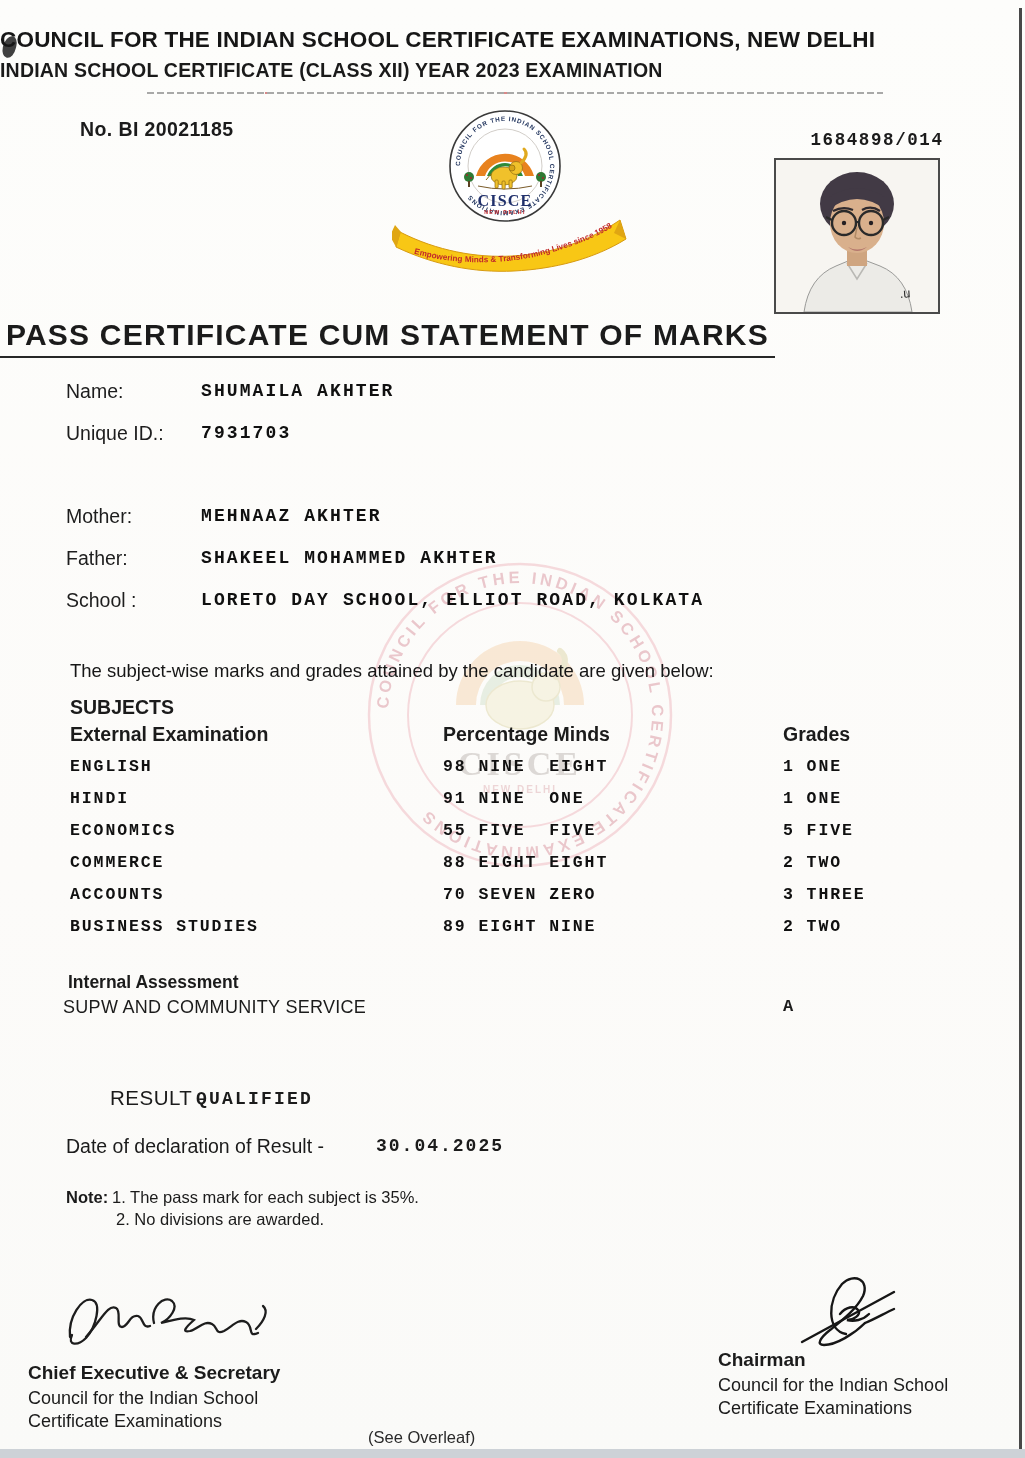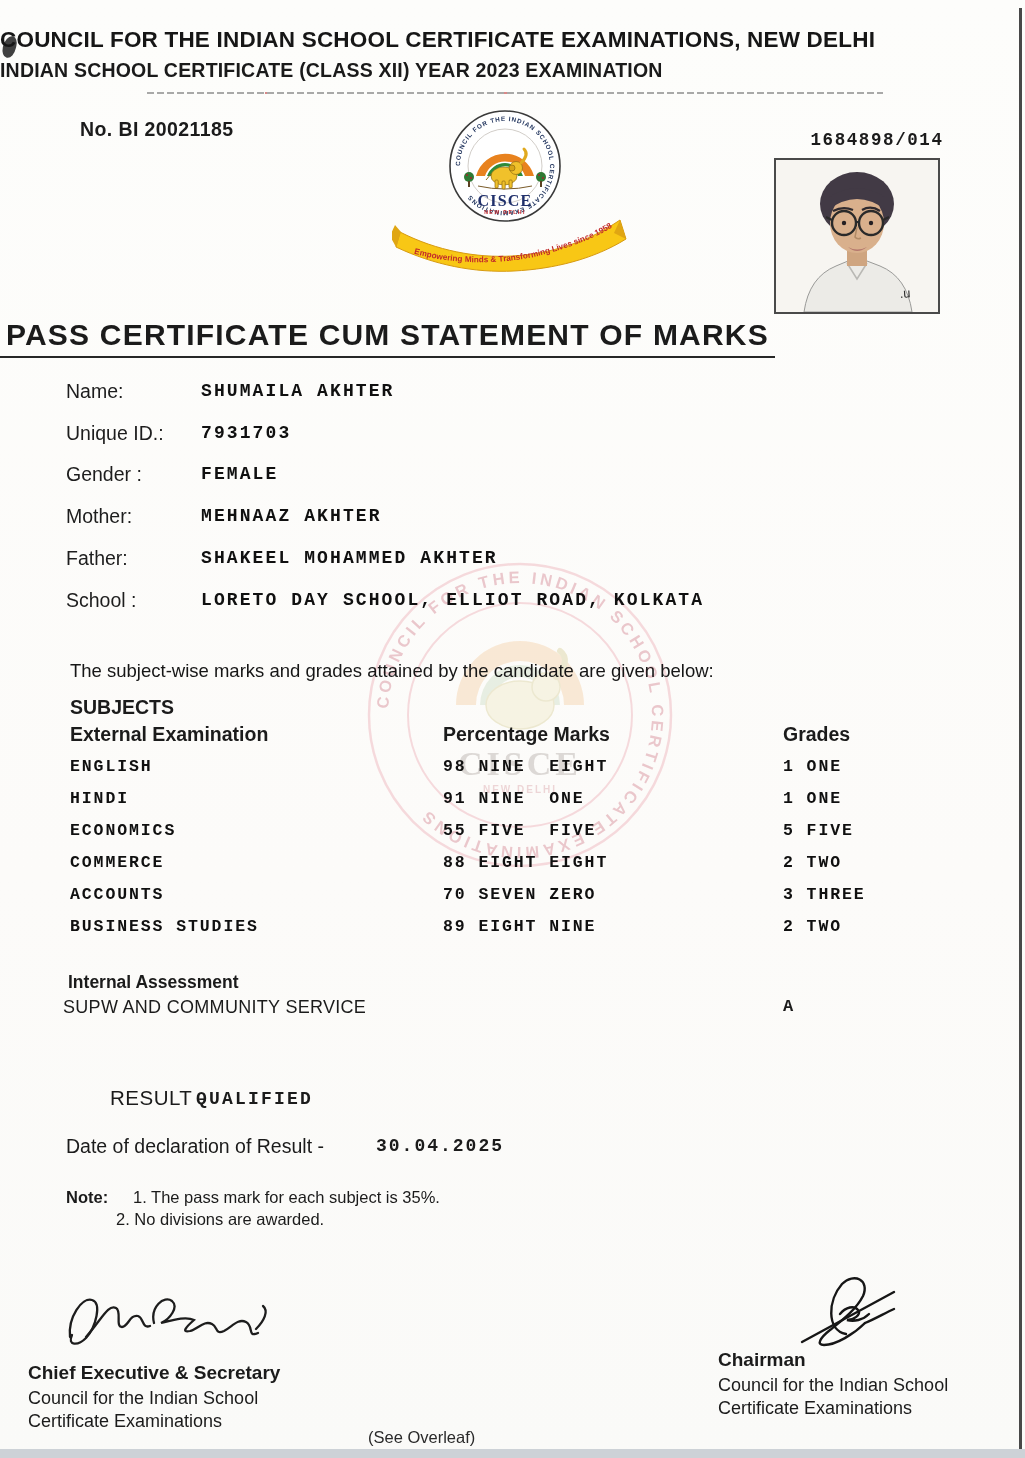--- a/index.html
+++ b/index.html
@@ -51,21 +51,21 @@
   .internal-title{top:972px;left:68px;font-size:17.5px;font-weight:bold;}
   .internal-sub{top:997px;left:63px;font-size:18px;letter-spacing:.3px;}
   .internal-gr{top:997px;left:783px;font-size:17px;letter-spacing:1.5px;}
 
   .result-label{top:1086px;left:66px;font-size:20.5px;letter-spacing:.5px;margin-left:44px;}
   .result-value{top:1089px;left:196px;font-size:18px;letter-spacing:2.2px;}
   .decl-label{top:1135px;left:66px;font-size:19.5px;}
   .decl-value{top:1136px;left:376px;font-size:18px;letter-spacing:2px;}
 
   .note-label{top:1188px;left:66px;font-size:16.5px;font-weight:bold;}
-  .note-1{top:1188px;left:112px;font-size:16.5px;margin-left:21px;}
+  .note-1{top:1188px;left:112px;font-size:16.5px;}
   .note-2{top:1210px;left:116px;font-size:16.5px;}
 
   .sig-left-svg{top:1283px;left:58px;width:218px;height:80px;}
   .sig-left-text{top:1362px;left:28px;width:268px;}
   .sig-right-svg{top:1270px;left:788px;width:124px;height:82px;}
   .sig-right-text{top:1349px;left:718px;width:276px;}
   .sig-role{font-size:19px;font-weight:bold;margin-bottom:3px;}
   .sig-line{font-size:18px;line-height:23px;}
 
   .see-overleaf{top:1428px;left:368px;width:270px;font-size:16.5px;color:#2a2a2a;}
@@ -187,41 +187,37 @@
   </div>
 
   <div class="abs field-row fr0">
     <span class="field-label">Name:</span>
     <span class="field-value mono">SHUMAILA AKHTER</span>
   </div>
   <div class="abs field-row fr1">
     <span class="field-label">Unique ID.:</span>
     <span class="field-value mono">7931703</span>
   </div>
-  <div class="abs field-row fr2">
-    <span class="field-label">Gender :</span>
-    <span class="field-value mono">FEMALE</span>
-  </div>
   <div class="abs field-row fr3">
     <span class="field-label">Mother:</span>
     <span class="field-value mono">MEHNAAZ AKHTER</span>
   </div>
   <div class="abs field-row fr4">
     <span class="field-label">Father:</span>
     <span class="field-value mono">SHAKEEL MOHAMMED AKHTER</span>
   </div>
   <div class="abs field-row fr5">
     <span class="field-label">School :</span>
     <span class="field-value mono">LORETO DAY SCHOOL, ELLIOT ROAD, KOLKATA</span>
   </div>
 
   <div class="abs intro">The subject-wise marks and grades attained by the candidate are given below:</div>
   <div class="abs subjects-title">SUBJECTS</div>
   <div class="abs colhdr c-sub">External Examination</div>
-  <div class="abs colhdr c-marks">Percentage Marks</div>
+  <div class="abs colhdr c-marks">Percentage Minds</div>
   <div class="abs colhdr c-grades">Grades</div>
 
   <div class="abs trow tr0">
     <span class="sub mono">ENGLISH</span>
     <span class="mk mono">98 NINE  EIGHT</span>
     <span class="gr mono">1 ONE</span>
   </div>
   <div class="abs trow tr1">
     <span class="sub mono">HINDI</span>
     <span class="mk mono">91 NINE  ONE</span>

